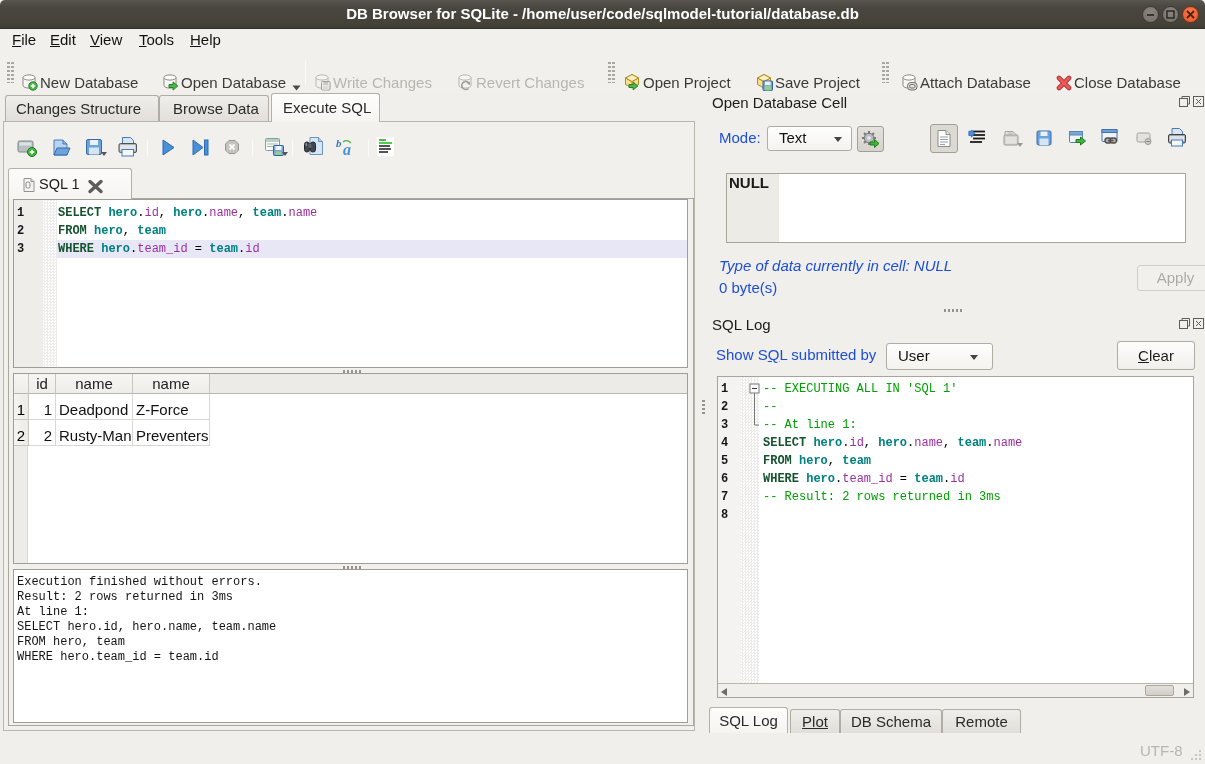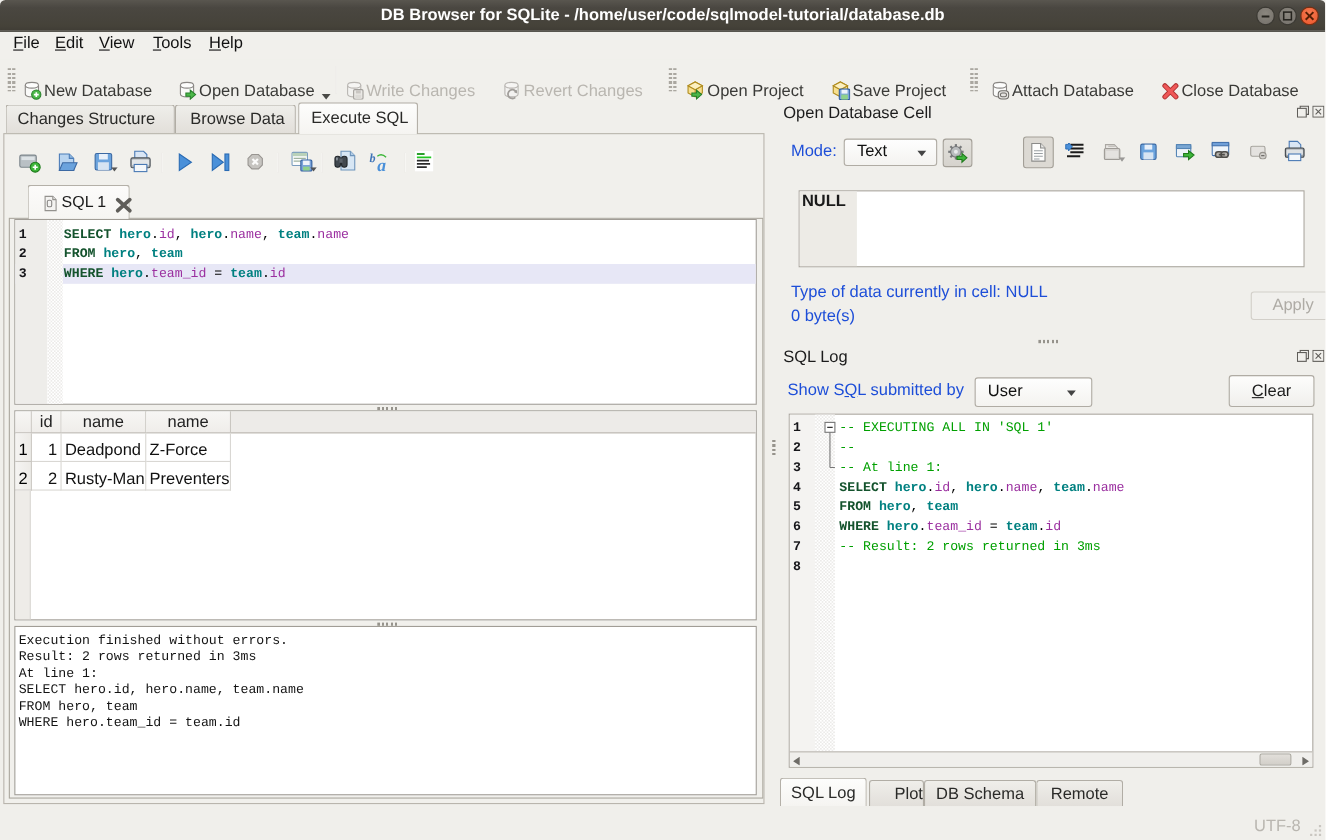--- a/index.html
+++ b/index.html
@@ -33,22 +33,22 @@
 .tab { position:absolute; font-size:15px; color:#2a2a28; }
 .tab-inactive { background:linear-gradient(#efeeea,#e2dfda); border:1px solid #b1ada5; border-bottom:none;
   border-radius:3px 3px 0 0; }
 .tab-active { background:linear-gradient(#fdfdfc,#f5f4f1); border:1px solid #b4b0a8; border-bottom:none; border-radius:3px 3px 0 0; }
 
 
 #pane { position:absolute; left:3px; top:121px; width:692px; height:610px; background:#f1f0ec;
   border:1px solid #b9b5ad; }
 
 
-#sqltab { position:absolute; left:8px; top:168px; width:93px; height:31px; background:linear-gradient(#fcfbfa,#f6f5f2);
-  border:1px solid #b4b0a8; border-bottom:none; border-radius:3px 3px 0 0; z-index:2;margin-left:17px; }
+#sqltab { position:absolute; left:8px; top:168px; width:124px; height:31px; background:linear-gradient(#fcfbfa,#f6f5f2);
+  border:1px solid #b4b0a8; border-bottom:none; border-radius:3px 3px 0 0; z-index:2; }
 #sqltab .lbl { position:absolute; left:30px; top:7px; font-size:14.5px; color:#1a1a1a; }
 
 #editor { position:absolute; left:13px; top:199px; width:675px; height:169px; background:#fff; border:1px solid #a19d96; }
 #ed-gutter { position:absolute; left:0; top:0; width:29px; height:167px; background:#eeedea; }
 #ed-fold { position:absolute; left:29px; top:0; width:14px; height:167px; background:#fff;
   background-image:repeating-conic-gradient(#ecebe9 0% 25%, #ffffff 0% 50%); background-size:3px 3px; }
 .edline { position:absolute; left:0; width:100%; height:18px; font-family:"Liberation Mono",monospace; font-size:12px; line-height:18px; white-space:pre; }
 .ednum { position:absolute; width:20px; text-align:left; left:3px; font-family:"Liberation Mono",monospace; font-weight:bold; font-size:12px; line-height:18px; color:#16161a; }
 .kw { color:#14532d; font-weight:bold; }
 .tbl { color:#008080; font-weight:bold; }
@@ -429,21 +429,21 @@
   <svg class="abs" style="left:1167px; top:127px" width="20" height="21" viewBox="0 0 20 21">
       <path d="M5 8 V1.5 h7.5 l3 3 V8" fill="#d9e6f5" stroke="#4a7ab5"></path>
       <rect x="1.5" y="7.5" width="17" height="8.5" rx="1.5" fill="#9ba1a6" stroke="#3f4449"></rect>
       <rect x="2.5" y="9" width="15" height="5" rx="1" fill="#dfe2e4"></rect>
       <rect x="4.5" y="13" width="11" height="6" fill="#f4f7fa" stroke="#4a7ab5"></rect>
     </svg>
   <div id="nullbox">
       <div class="gray"></div>
       <div class="nt">NULL</div>
     </div>
-  <div class="label13" style="left:719px; top:257px;">Type of data currently in cell: NULL</div>
+  <div class="label13" style="left:719px; top:257px;font-style:italic;">Type of data currently in cell: NULL</div>
   <div class="label13" style="left:719px; top:279px;">0 byte(s)</div>
   <div id="applybtn">Apply</div>
   <div class="hdots" style="left:944px; top:309px"></div>
 
   <div class="docktitle" style="left:712px; top:316px;">SQL Log</div>
   <svg class="abs" style="left:1179px; top:318px" width="11" height="11" viewBox="0 0 11 11">
       <rect x="0.5" y="2.5" width="8" height="8" fill="none" stroke="#5f5d59"></rect>
       <path d="M3 2.5 V0.5 h7.5 V8 h-2" fill="none" stroke="#5f5d59"></path>
     </svg>
   <svg class="abs" style="left:1193px; top:318px" width="11" height="11" viewBox="0 0 11 11">
@@ -487,21 +487,21 @@
         </svg>
       <svg class="abs" style="right:3px; top:4px" width="7" height="8" viewBox="0 0 7 8">
           <path d="M1 0 L7 4 L1 8 z" fill="#6e6c67"></path>
         </svg>
       <div class="abs" style="left:427px; top:1px; width:29px; height:11px; background:linear-gradient(#e2dfda,#d2cfc9); border:1px solid #aaa79f; border-radius:2px;"></div>
     </div>
   </div>
 
   <div id="rtabs">
     <div class="tab tab-active" style="left:709px; top:707px; width:79px; height:26px; line-height:26px; text-align:center; z-index:3;">SQL Log</div>
-    <div class="tab tab-inactive" style="left:790px; top:709px; width:50px; height:24px; line-height:24px; text-align:right;">Plot</div>
+    <div class="tab tab-inactive" style="left:790px; top:709px; width:50px; height:24px; line-height:24px; text-align:center;text-decoration:underline;">Plot</div>
     <div class="tab tab-inactive" style="left:840px; top:709px; width:102px; height:24px; line-height:24px; text-align:center;">DB Schema</div>
     <div class="tab tab-inactive" style="left:942px; top:709px; width:79px; height:24px; line-height:24px; text-align:center;">Remote</div>
   </div>
 
   <div id="utf8">UTF-8</div>
   <svg class="abs" style="left:1190px; top:749px" width="13" height="13" viewBox="0 0 13 13">
       <g fill="#c9c6c0">
         <rect x="9" y="1" width="2" height="2"></rect>
         <rect x="5" y="5" width="2" height="2"></rect>
         <rect x="9" y="5" width="2" height="2"></rect>

